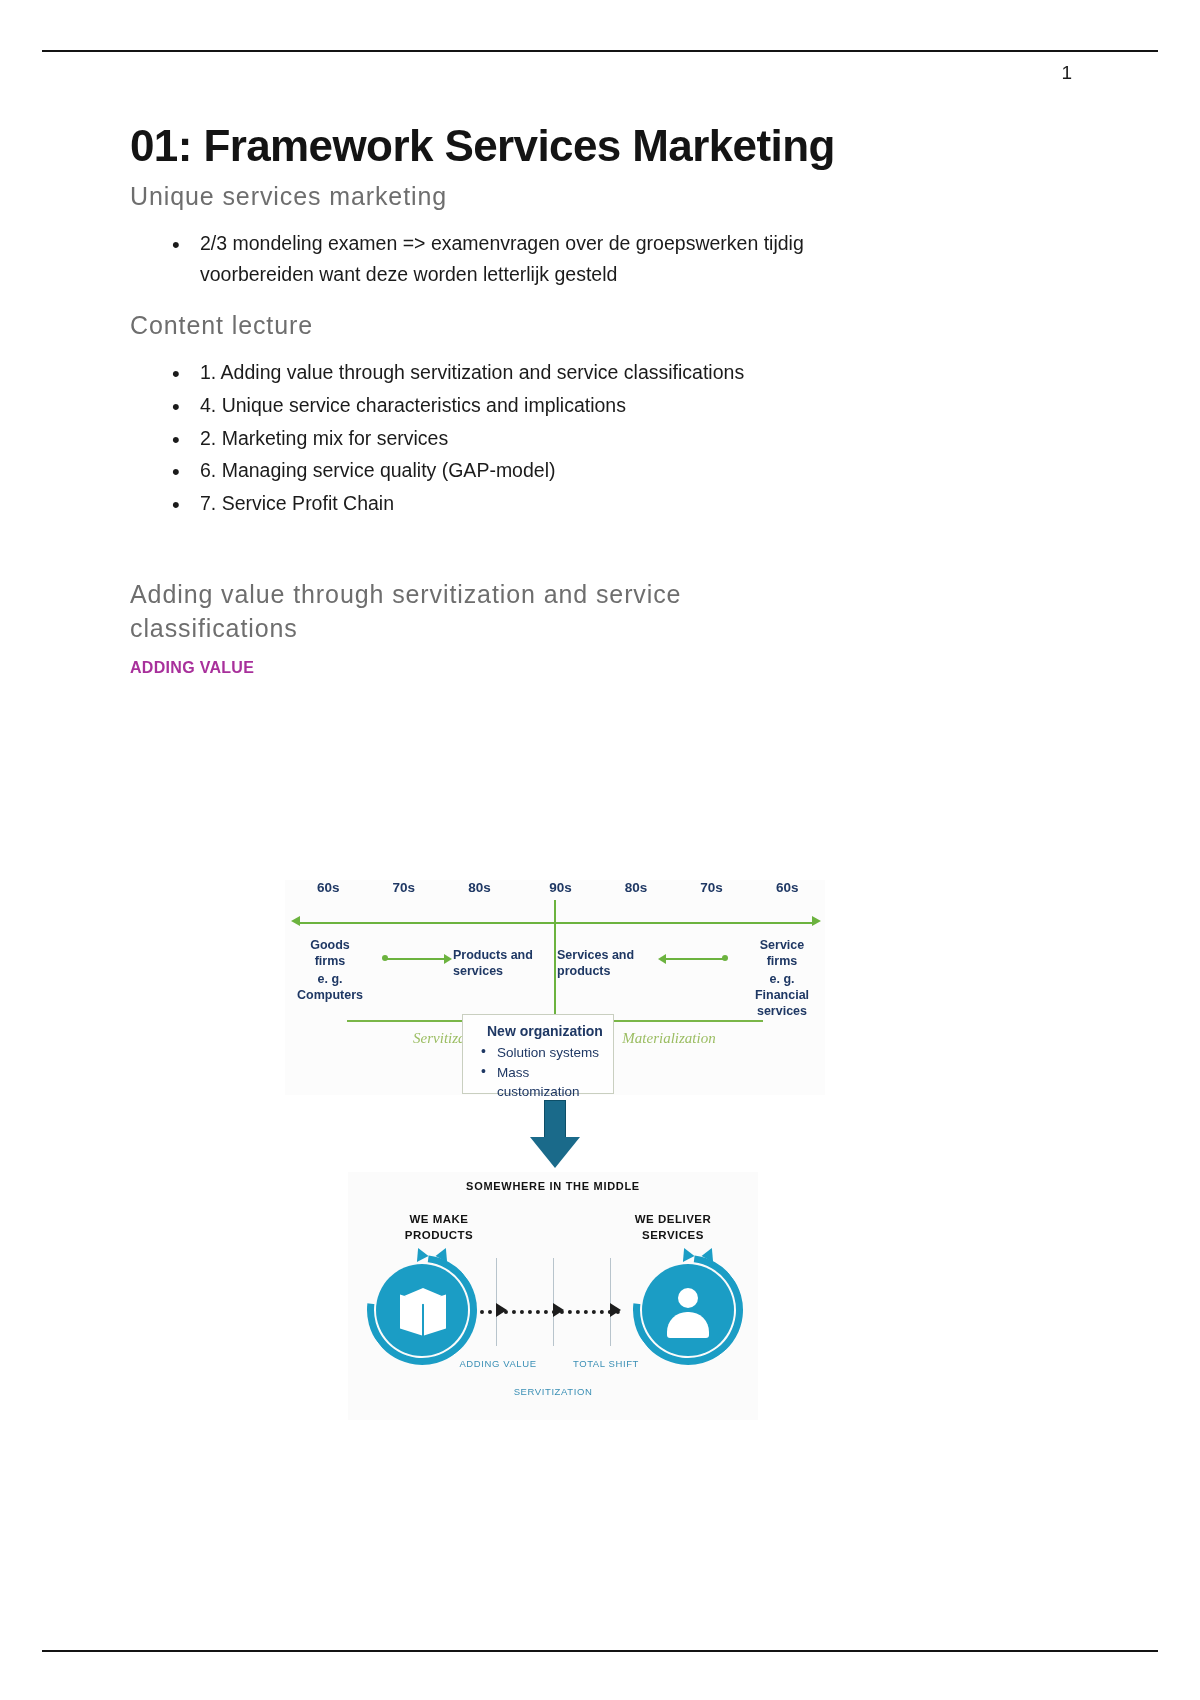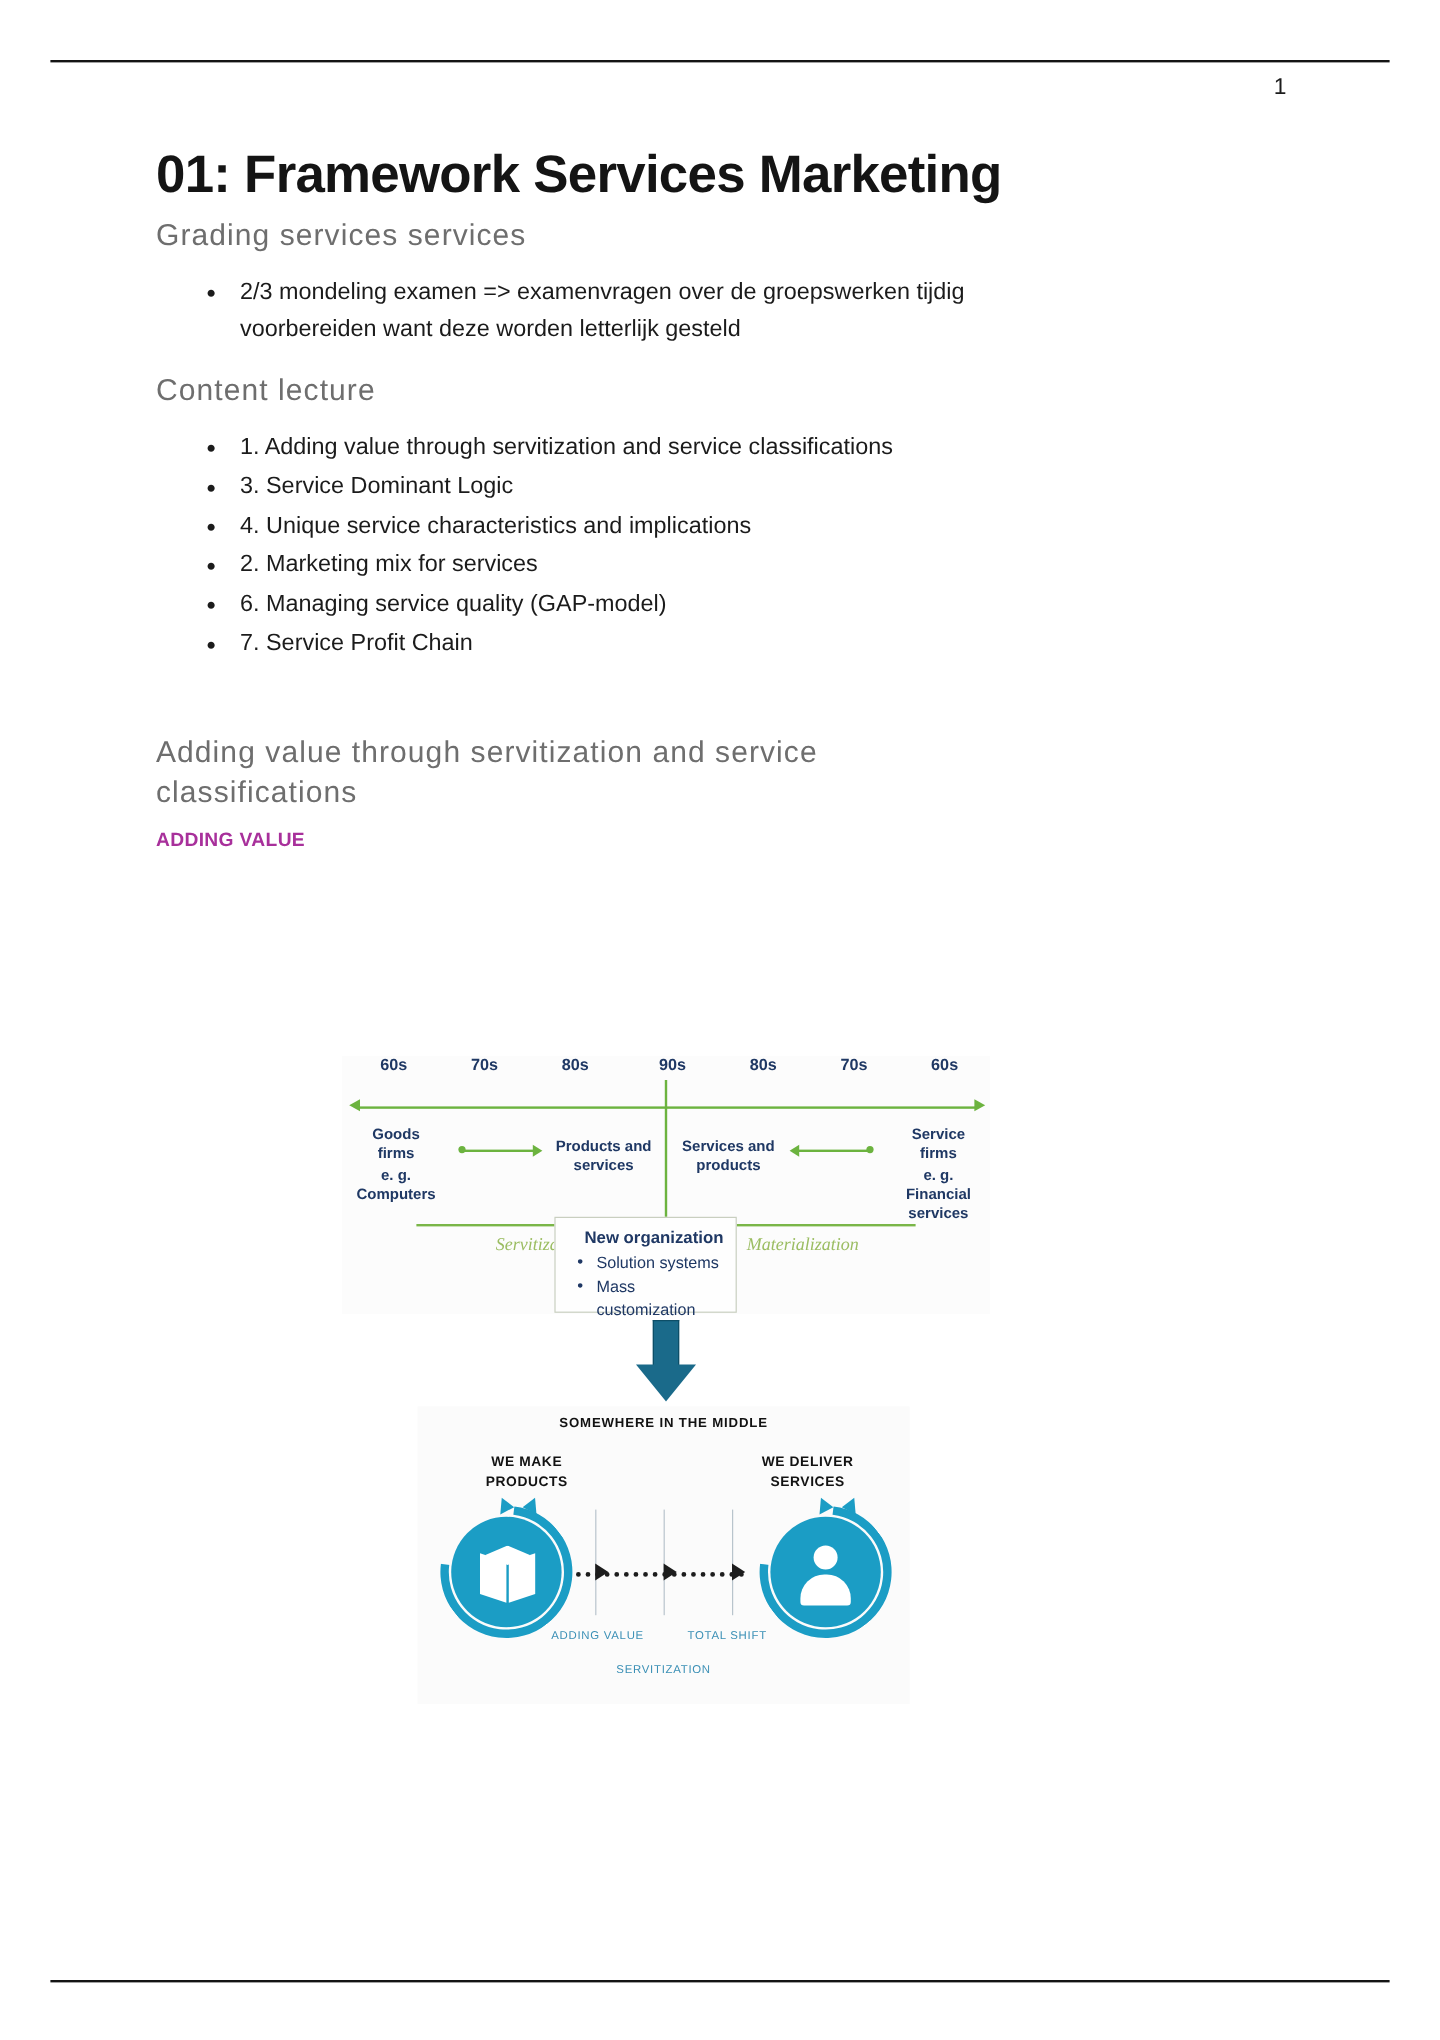--- a/index.html
+++ b/index.html
@@ -113,21 +113,21 @@
     background:#6cb33f; transform:translateX(-1px);
   }
   .tl-vline::after{
     content:""; position:absolute; left:-4px; bottom:-8px;
     border-left:5px solid transparent; border-right:5px solid transparent;
     border-top:9px solid #6cb33f;
   }
   .tl-label {
     position:absolute;
     font-size:12.5px; font-weight:700; color:#1f3864;
-    line-height:1.25; text-align:center;
+    line-height:1.25; 
   }
   .mini-arrow {
     position:absolute; height:2px; background:#6cb33f;
   }
   .mini-arrow.right::after{
     content:""; position:absolute; right:-7px; top:-4px;
     border-top:5px solid transparent; border-bottom:5px solid transparent;
     border-left:8px solid #6cb33f;
   }
   .mini-arrow.right::before{
@@ -284,29 +284,28 @@
 
   <div class="rule-top"></div>
   <div class="rule-bottom"></div>
 
   <div class="page-number">1</div>
 
   <div class="content">
 
     <h1 class="doc-title">01: Framework Services Marketing</h1>
 
-    <h2 class="section-head">Grading services services</h2>
+    <h2 class="section-head">Unique services marketing</h2>
     <ul class="bullets">
       <li>2/3 mondeling examen =&gt; examenvragen over de groepswerken tijdig voorbereiden want deze worden letterlijk gesteld</li>
     </ul>
 
     <h2 class="section-head">Content lecture</h2>
     <ul class="bullets">
       <li>1. Adding value through servitization and service classifications</li>
-      <li>3. Service Dominant Logic</li>
       <li>4. Unique service characteristics and implications</li>
       <li>2. Marketing mix for services</li>
       <li>6. Managing service quality (GAP-model)</li>
       <li>7. Service Profit Chain</li>
     </ul>
 
     <h2 class="section-head spaced">Adding value through servitization and service classifications</h2>
 
     <div class="sub-head-magenta">ADDING VALUE</div>
 

